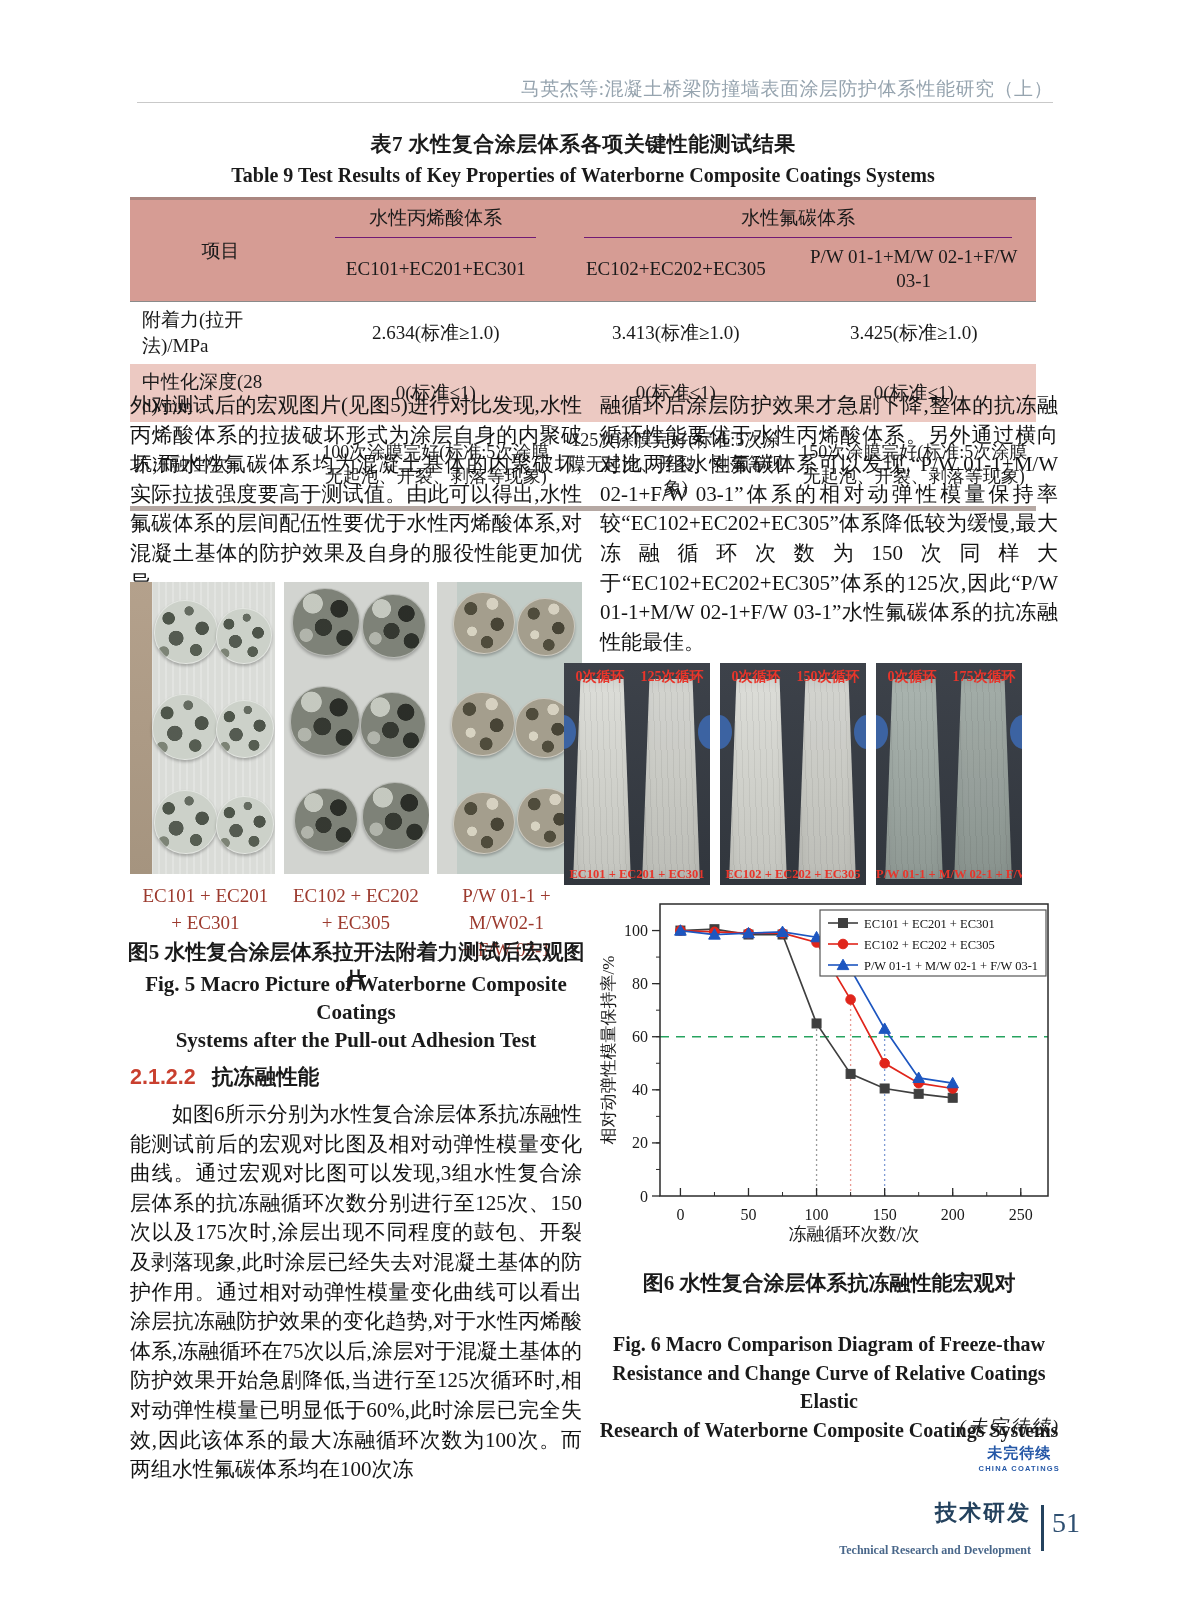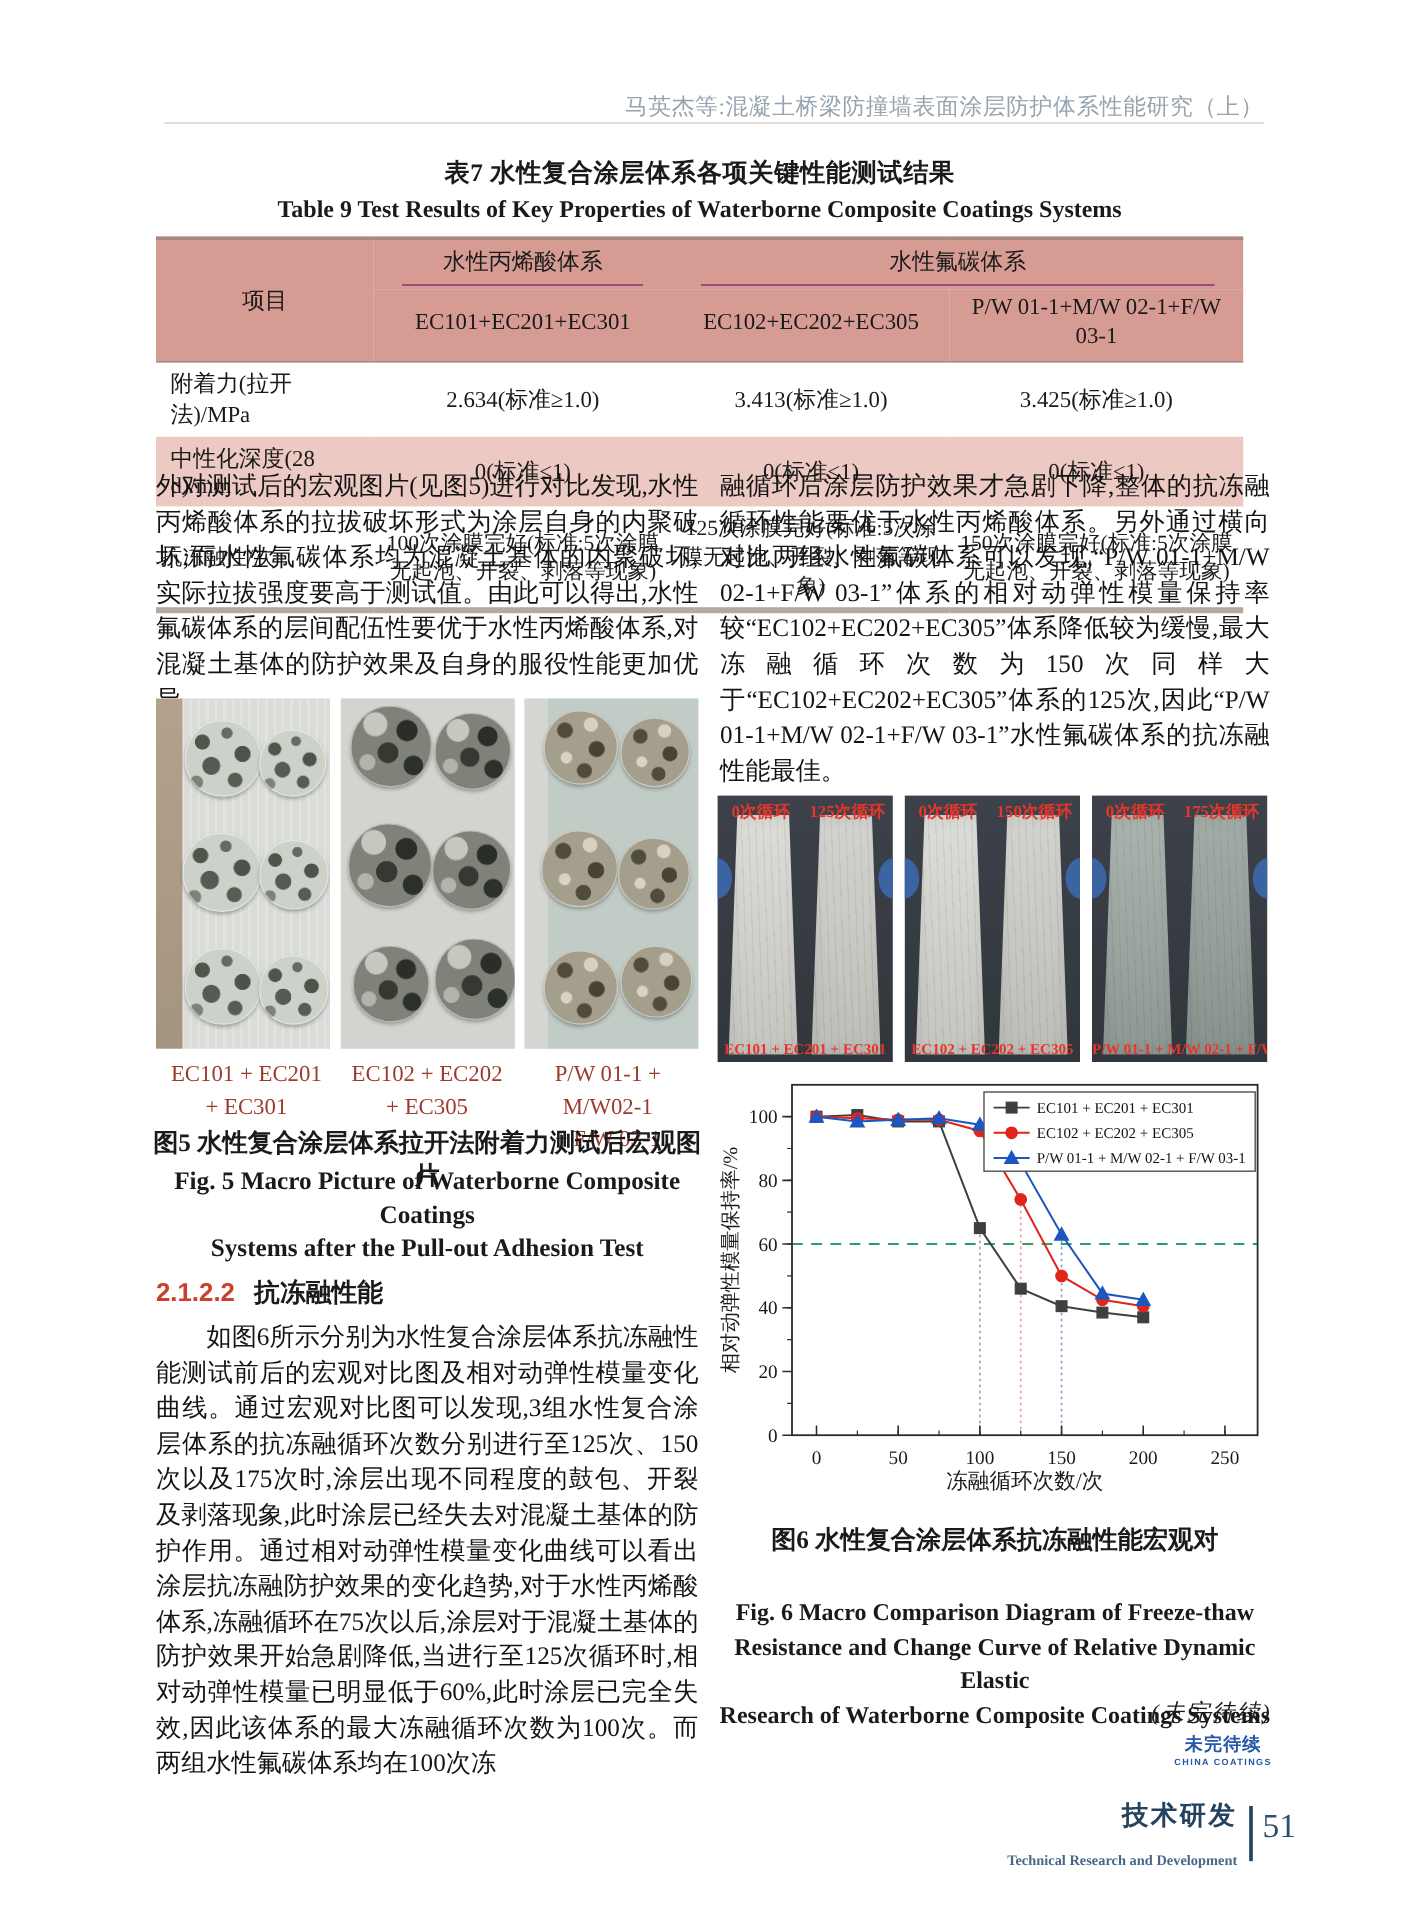--- a/index.html
+++ b/index.html
@@ -66,21 +66,21 @@
       radial-gradient(circle at 30% 64%,rgba(225,220,203,.85) 0 8%,transparent 9%),
       radial-gradient(circle at 55% 82%,rgba(58,55,40,.8) 0 10%,transparent 11%);}
   .fig5-labels{position:absolute;left:130px;top:882px;width:452px;display:flex;}
   .f5lab{width:150.6px;text-align:center;color:#9c3a2e;font-size:19px;line-height:27px;}
   .f5cap-cn{position:absolute;left:122px;top:938px;width:468px;text-align:center;
             font-size:21px;font-weight:700;}
   .f5cap-en{position:absolute;left:130px;top:970px;width:452px;text-align:center;
             font-size:21px;font-weight:700;line-height:28px;}
 
   
-  .fig6{position:absolute;left:598px;top:663px;width:458px;height:222px;}
+  .fig6{position:absolute;left:564px;top:663px;width:458px;height:222px;padding-left:44px;}
   .f6p{position:absolute;top:0;height:100%;width:146px;background:linear-gradient(#3d424a,#31363d);overflow:hidden;}
   .f6p1{left:0;} .f6p2{left:156px;} .f6p3{left:312px;}
   .blob{position:absolute;background:#3c63a2;border-radius:50%;width:26px;height:34px;top:52px;}
   .blob.bl{left:-14px;} .blob.br{right:-14px;}
   .slab{position:absolute;top:16px;height:200px;width:60px;
         background:linear-gradient(#dcddd8 0%,#cfd0ca 55%,#c4c5bf 100%);
         background-blend-mode:normal;
         clip-path:polygon(14% 0,86% 0,98% 100%,2% 100%);
         box-shadow:inset 0 0 14px rgba(0,0,0,.12);}
   .slab::after{content:"";position:absolute;inset:0;
@@ -355,21 +355,21 @@
         <path d="M245 69.2 L250.8 79.6 L239.2 79.6 Z" fill="#1d56c0" stroke="#1d56c0"></path>
         <text x="266" y="79.5" font-size="12.5" font-family="&quot;Liberation Serif&quot;,&quot;DejaVu Serif&quot;,serif" fill="#111" textLength="174" lengthAdjust="spacingAndGlyphs">P/W 01-1 + M/W 02-1 + F/W 03-1</text>
       </svg>
   </div>
 
   <div class="f6cap-cn">
     <div>图6  水性复合涂层体系抗冻融性能宏观对</div>
   </div>
   <div class="f6cap-en">
     <div>Fig. 6  Macro Comparison Diagram of Freeze-thaw</div>
-    <div>Resistance and Change Curve of Relative Dynamic Elastic</div>
+    <div>Resistance and Change Curve of Relative Coatings Elastic</div>
     <div>Research of Waterborne Composite Coatings Systems</div>
   </div>
   <div class="tbc">(未完待续)</div>
 
   <div class="logo">
     <div class="logo-inner">
       <div class="logo-cn">未完待续</div>
       <div class="logo-en">CHINA COATINGS</div>
     </div>
   </div>

